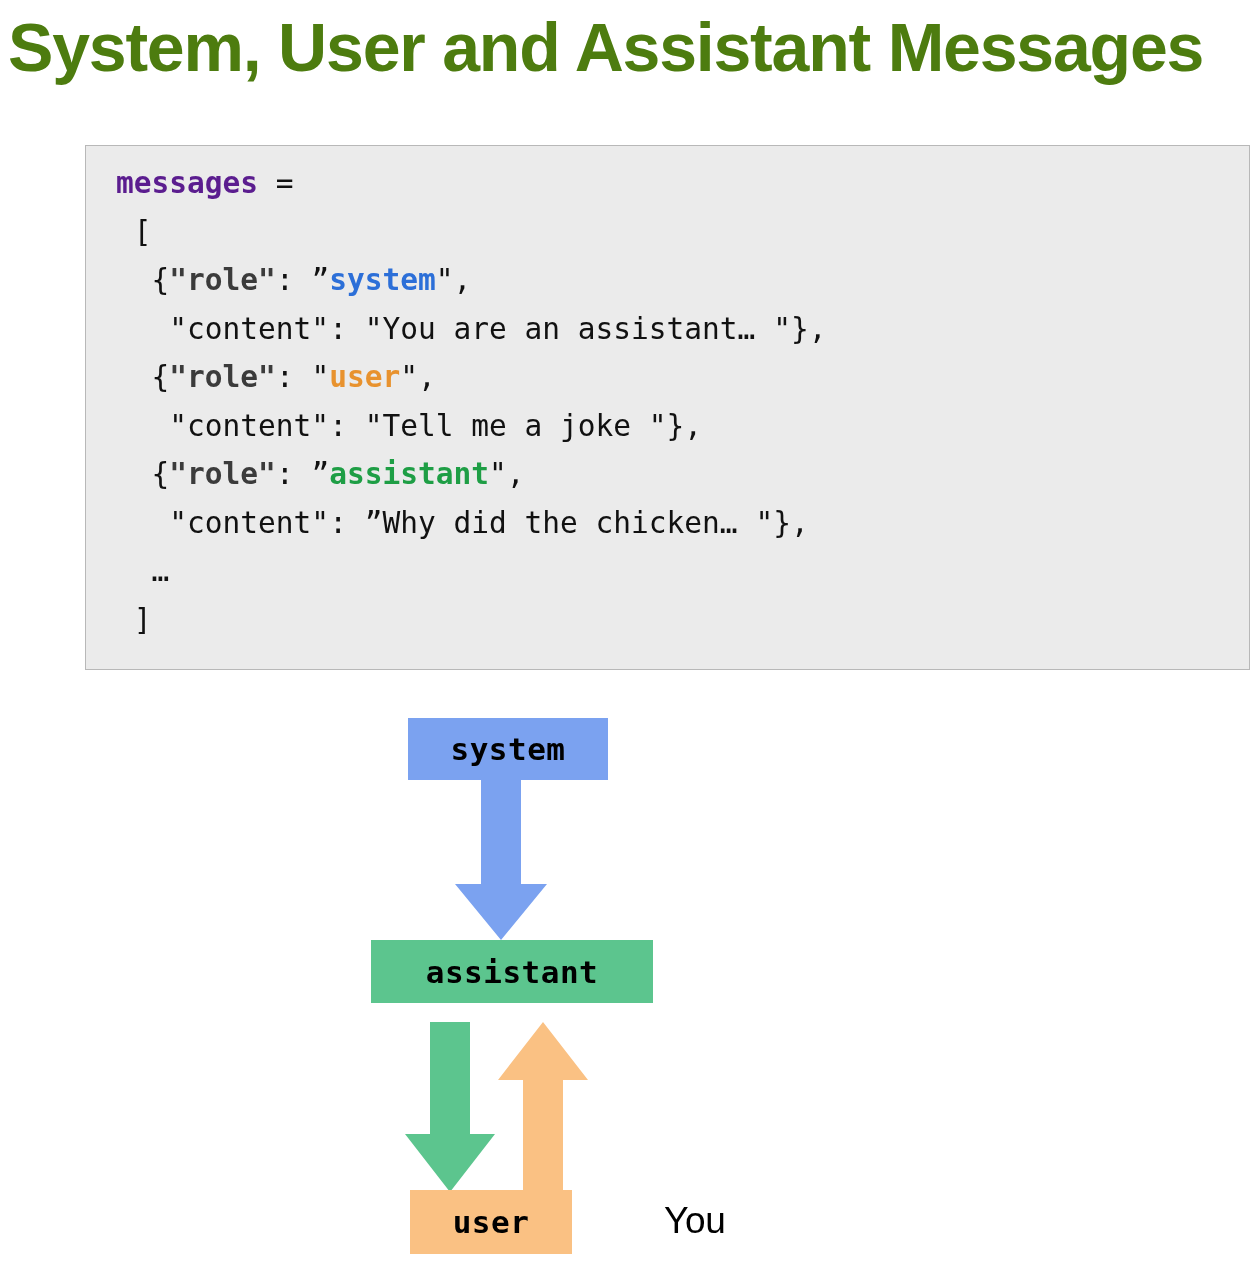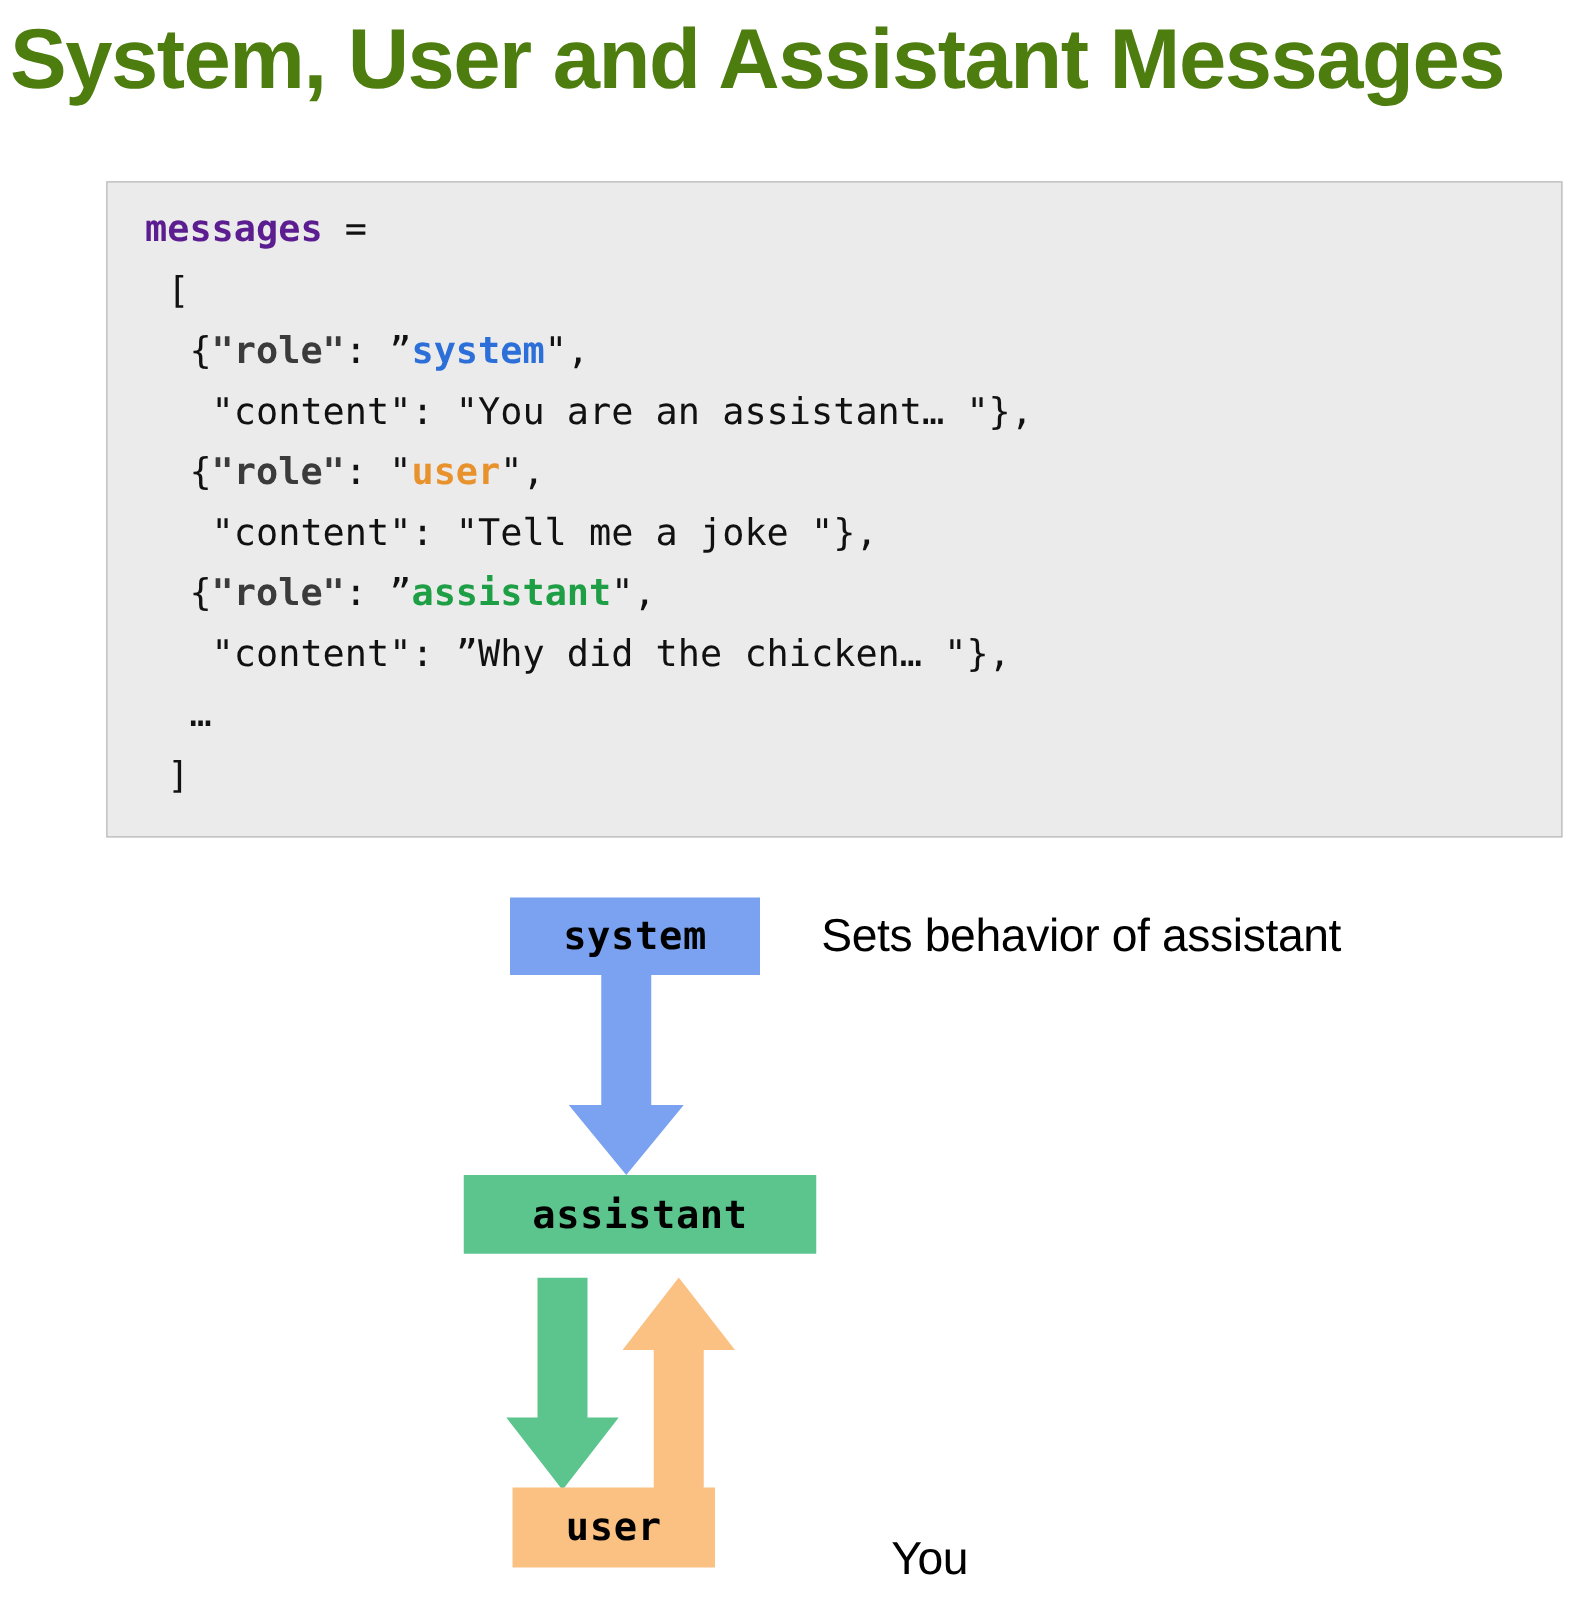--- a/index.html
+++ b/index.html
@@ -95,42 +95,41 @@
     position: absolute;
     font-family: "Liberation Sans", sans-serif;
     font-size: 37px;
     font-weight: 400;
     color: #000000;
     white-space: nowrap;
     letter-spacing: -0.3px;
   }
   #label-system    { left: 657px; top: 28px; }
   #label-assistant { left: 685px; top: 250px; }
-  #label-user      { left: 713px; top: 500px; margin-top: 26px; }
+  #label-user      { left: 664px; top: 500px; }
 
   .arrow-svg { position: absolute; }
   #arrow-system-to-assistant { left: 455px; top: 80px;  width: 92px;  height: 160px; }
   #arrow-assistant-to-user   { left: 405px; top: 322px; width: 90px;  height: 170px; }
   #arrow-user-to-assistant   { left: 498px; top: 322px; width: 90px;  height: 170px; }
 </style>
 </head>
 <body>
 
 <div id="page-title">System, User and Assistant Messages</div>
 
 <div id="code-block">
   <div id="code-lines"><div class="code-line"><span class="tok-var">messages</span><span class="tok-plain"> =</span></div><div class="code-line"><span class="tok-plain"> [</span></div><div class="code-line"><span class="tok-plain">  {</span><span class="tok-key">"role"</span><span class="tok-plain">: </span><span class="tok-plain">”</span><span class="tok-system">system</span><span class="tok-plain">",</span></div><div class="code-line"><span class="tok-plain">   "content": "You are an assistant… "},</span></div><div class="code-line"><span class="tok-plain">  {</span><span class="tok-key">"role"</span><span class="tok-plain">: </span><span class="tok-plain">"</span><span class="tok-user">user</span><span class="tok-plain">",</span></div><div class="code-line"><span class="tok-plain">   "content": "Tell me a joke "},</span></div><div class="code-line"><span class="tok-plain">  {</span><span class="tok-key">"role"</span><span class="tok-plain">: </span><span class="tok-plain">”</span><span class="tok-assist">assistant</span><span class="tok-plain">",</span></div><div class="code-line"><span class="tok-plain">   "content": ”Why did the chicken… "},</span></div><div class="code-line"><span class="tok-plain">  …</span></div><div class="code-line"><span class="tok-plain"> ]</span></div></div>
 </div>
 
 <div id="diagram">
 
   <div class="role-box" id="box-system">
     <span>system</span>
   </div>
-  <div class="side-label" id="label-system">Sets behavior of assistant</div>
 
   <svg class="arrow-svg" id="arrow-system-to-assistant" viewBox="0 0 92 160" preserveAspectRatio="none">
     <polygon points="26,0 66,0 66,104 92,104 46,160 0,104 26,104" fill="#7BA2F0"></polygon>
   </svg>
 
   <div class="role-box" id="box-assistant">
     <span>assistant</span>
   </div>
 
   <svg class="arrow-svg" id="arrow-assistant-to-user" viewBox="0 0 90 170" preserveAspectRatio="none">

